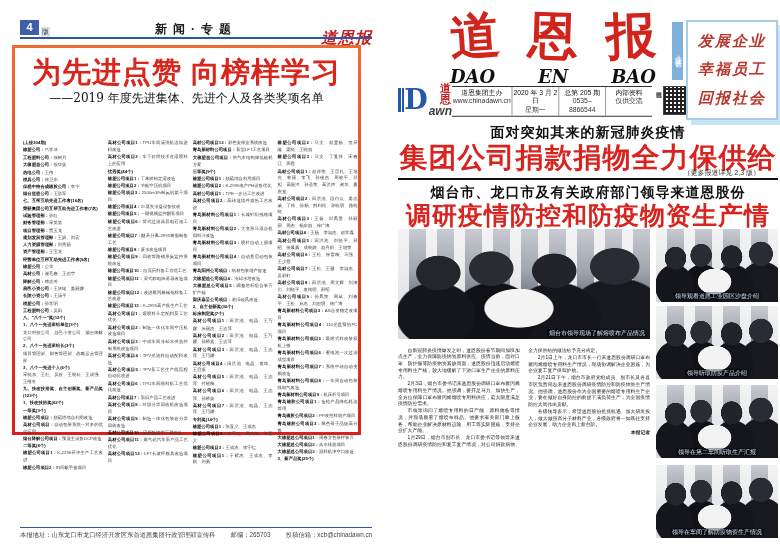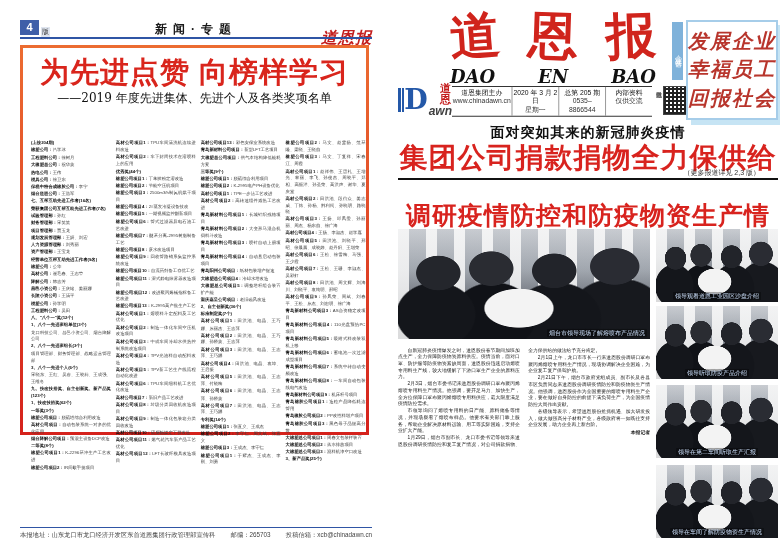--- a/index.html
+++ b/index.html
@@ -8,21 +8,21 @@
   
   .lp-headline-row{position:absolute;left:20px;top:20px;width:352px;height:17px;}
   .pageno{position:absolute;left:0;top:0;width:19px;height:15px;background:#3f5fa8;color:#fff;
           font-size:11px;font-weight:bold;text-align:center;line-height:15px;}
   .pageno-unit{position:absolute;left:21px;top:7px;font-size:7px;color:#333;background:#dfe5ef;padding:0 1px;}
   .section-title{position:absolute;left:0;right:0;top:1px;text-align:center;font-weight:bold;
           font-size:12px;letter-spacing:6px;color:#1a1a1a;}
   .paper-name-small{position:absolute;right:0;top:8px;color:#c41e1e;font-weight:bold;font-size:16px;
           font-style:italic;letter-spacing:1px;font-family:"DejaVu Serif",serif;}
   .lp-headrule{position:absolute;left:20px;top:37px;width:352px;height:2px;background:#2f55a5;}
-  .award-box{position:absolute;left:20px;top:45px;width:349px;height:390px;box-sizing:border-box;
+  .award-box{position:absolute;left:12px;top:45px;width:349px;height:390px;box-sizing:border-box;
           border:3px solid #e0482a;border-image:linear-gradient(180deg,#ec6c31,#d5221c) 1;background:#fff;}
   .award-title{margin-top:9px;text-align:center;font-size:29px;font-weight:800;color:#d9251c;
           letter-spacing:1px;line-height:30px;}
   .award-subtitle{text-align:center;font-size:12px;color:#111;font-family:"DejaVu Serif",serif;margin-top:3px;}
   .award-cols{position:absolute;left:8px;top:92px;width:616px;height:762px;transform:scale(0.543);
           transform-origin:0 0;column-count:4;column-gap:9px;column-fill:balance;
           font-size:8px;line-height:12.4px;color:#3c3c3c;text-align:justify;}
   .award-cols .ln{margin-bottom:1px;break-inside:avoid;}
   .award-cols b{color:#111;}
   .lp-footrule{position:absolute;left:20px;top:527px;width:352px;height:1px;background:#2f55a5;}
@@ -51,21 +51,21 @@
   .qr-label{position:absolute;left:655px;top:87px;writing-mode:vertical-rl;font-size:6px;color:#555;line-height:7px;}
   .qr{position:absolute;left:663px;top:86px;width:27px;height:27px;border:1px solid #444;
       background:repeating-linear-gradient(0deg,#222 0 2px,#fff 2px 4px),
                  repeating-linear-gradient(90deg,#222 0 2px,#fff 2px 4px);
       background-blend-mode:darken;}
   .mission-tab{position:absolute;left:672px;top:22px;width:11px;height:58px;background:#7fb2da;color:#fff;
       writing-mode:vertical-rl;font-size:7px;letter-spacing:2px;text-align:center;box-sizing:border-box;padding-top:3px;}
   .mission-box{position:absolute;left:686px;top:20px;width:84px;height:86px;border:2px solid #a6cde9;
       box-shadow:5px 5px 0 #c6e4f4;background:#fff;display:flex;flex-direction:column;justify-content:space-around;
       align-items:center;padding:5px 2px;box-sizing:content-box;}
-  .mission-line{font-family:"DejaVu Serif",serif;font-weight:bold;font-style:italic;font-size:20px;
+  .mission-line{font-family:"DejaVu Serif",serif;font-weight:bold;font-style:italic;font-size:15px;
       color:#b8352c;letter-spacing:2px;white-space:nowrap;}
   
   .kicker{position:absolute;left:398px;width:380px;text-align:center;font-family:"DejaVu Serif",serif;
       font-weight:bold;font-size:14px;color:#111;letter-spacing:1px;}
   .headline-red{position:absolute;left:398px;width:380px;text-align:center;font-weight:900;color:#d8231e;
       letter-spacing:1px;}
   .see-more{position:absolute;left:398px;top:168px;width:362px;text-align:right;font-size:7px;color:#333;}
   .head-rule{position:absolute;left:398px;top:178px;width:380px;height:1.5px;background:#111;}
   
   .ph{position:absolute;overflow:hidden;
@@ -287,20 +287,21 @@
   <div class="mission-box">
     <div class="mission-line">发展企业</div>
     <div class="mission-line">幸福员工</div>
     <div class="mission-line">回报社会</div>
   </div>
 
   <div class="kicker" style="top:124px;">面对突如其来的新冠肺炎疫情</div>
   <div class="headline-red" style="top:139px;font-size:28px;">集团公司捐款捐物全力保供给</div>
   <div class="see-more">（更多报道详见 2,3 版）</div>
   <div class="head-rule"></div>
+  <div class="kicker" style="top:184px;">烟台市、龙口市及有关政府部门领导来道恩股份</div>
   <div class="headline-red" style="top:199px;font-size:25px;">调研疫情防控和防疫物资生产情况</div>
 
   <div class="ph" style="left:398px;top:229px;width:252px;height:110px;">
     <span class="ph-caption">烟台市领导现场了解熔喷布产品情况</span>
   </div>
   <div class="ph" style="left:656px;top:229px;width:122px;height:73px;">
     <span class="ph-caption center">领导观看道恩工业园区沙盘介绍</span>
   </div>
   <div class="ph" style="left:656px;top:306px;width:122px;height:73px;">
     <span class="ph-caption center">领导听取防疫产品介绍</span>

